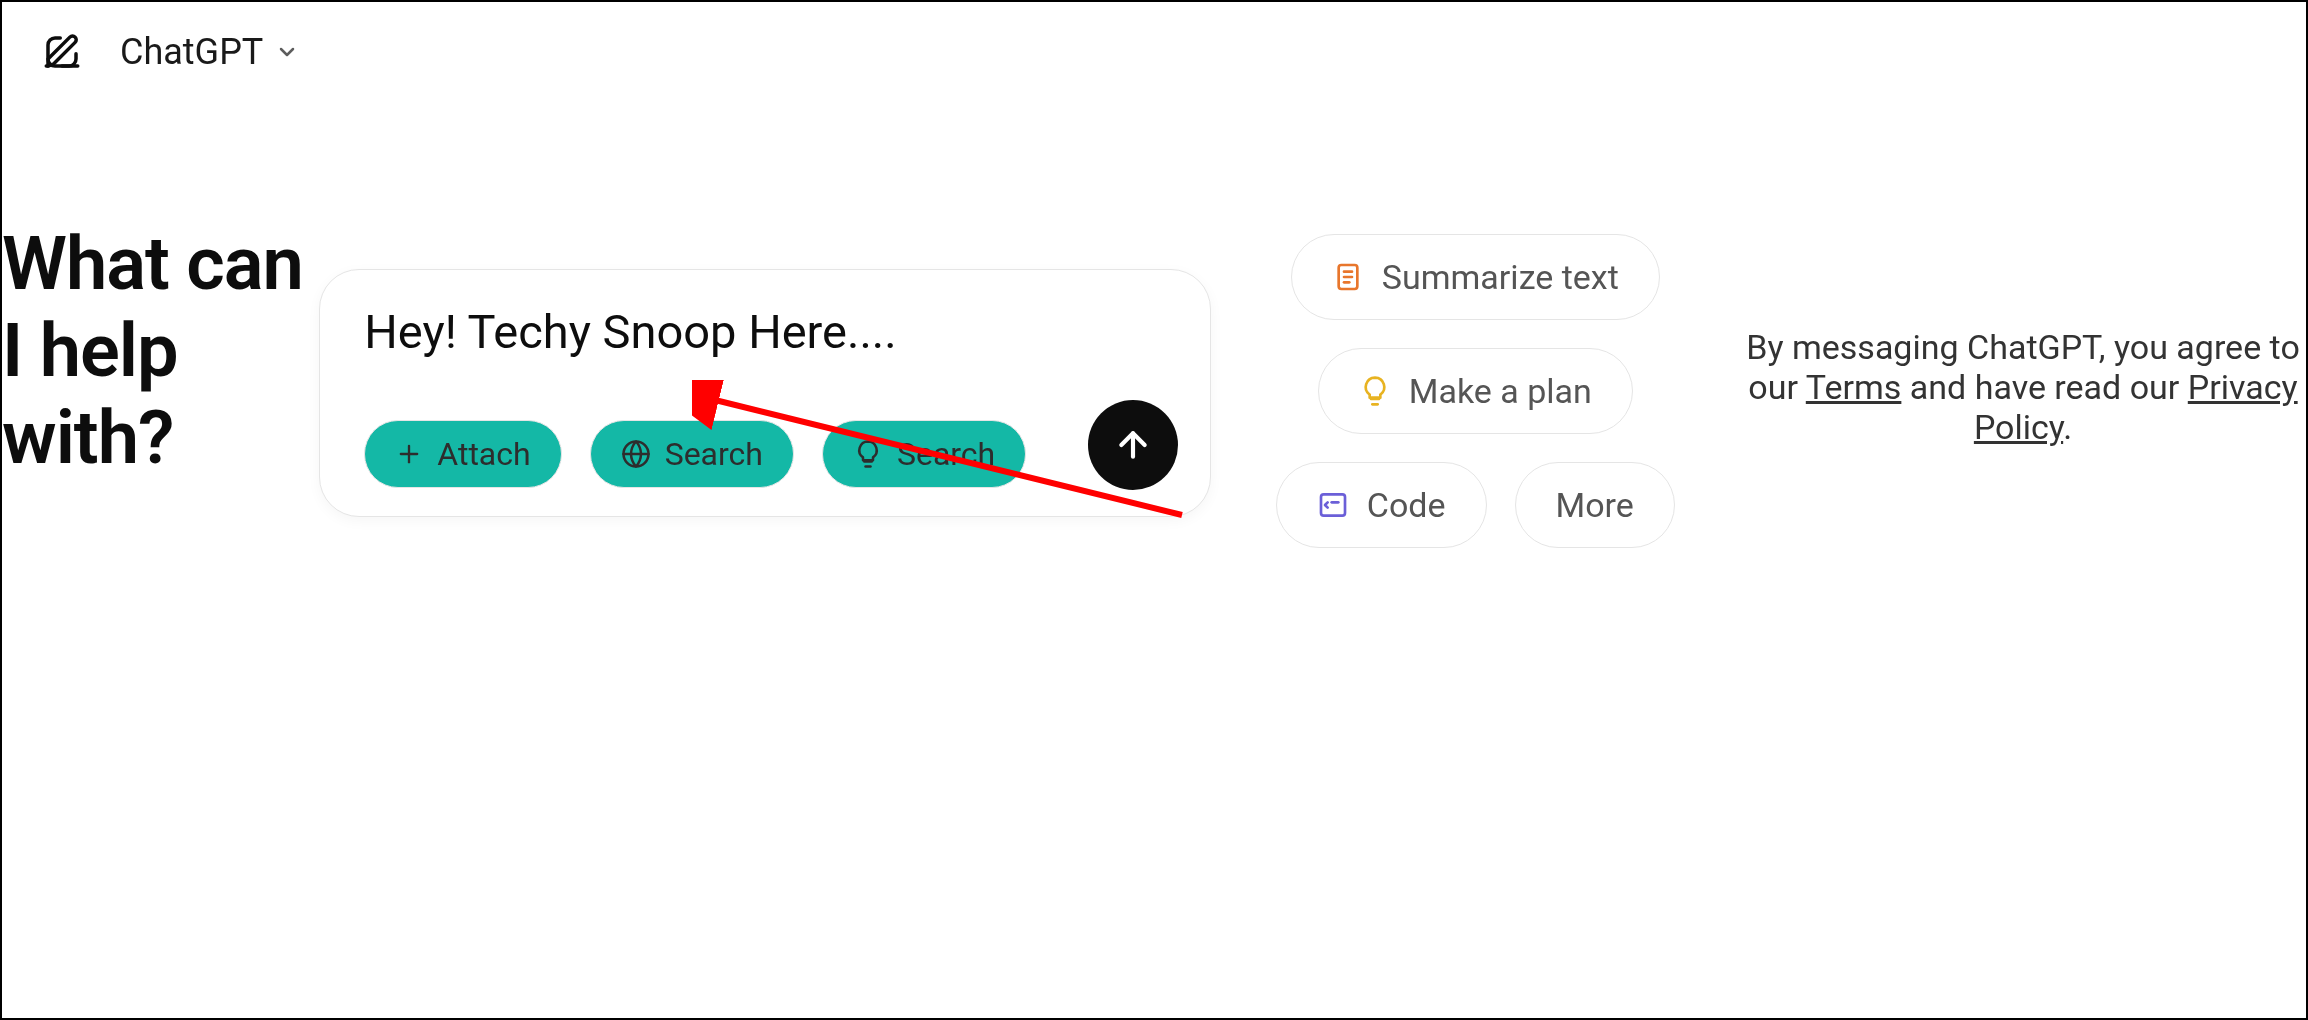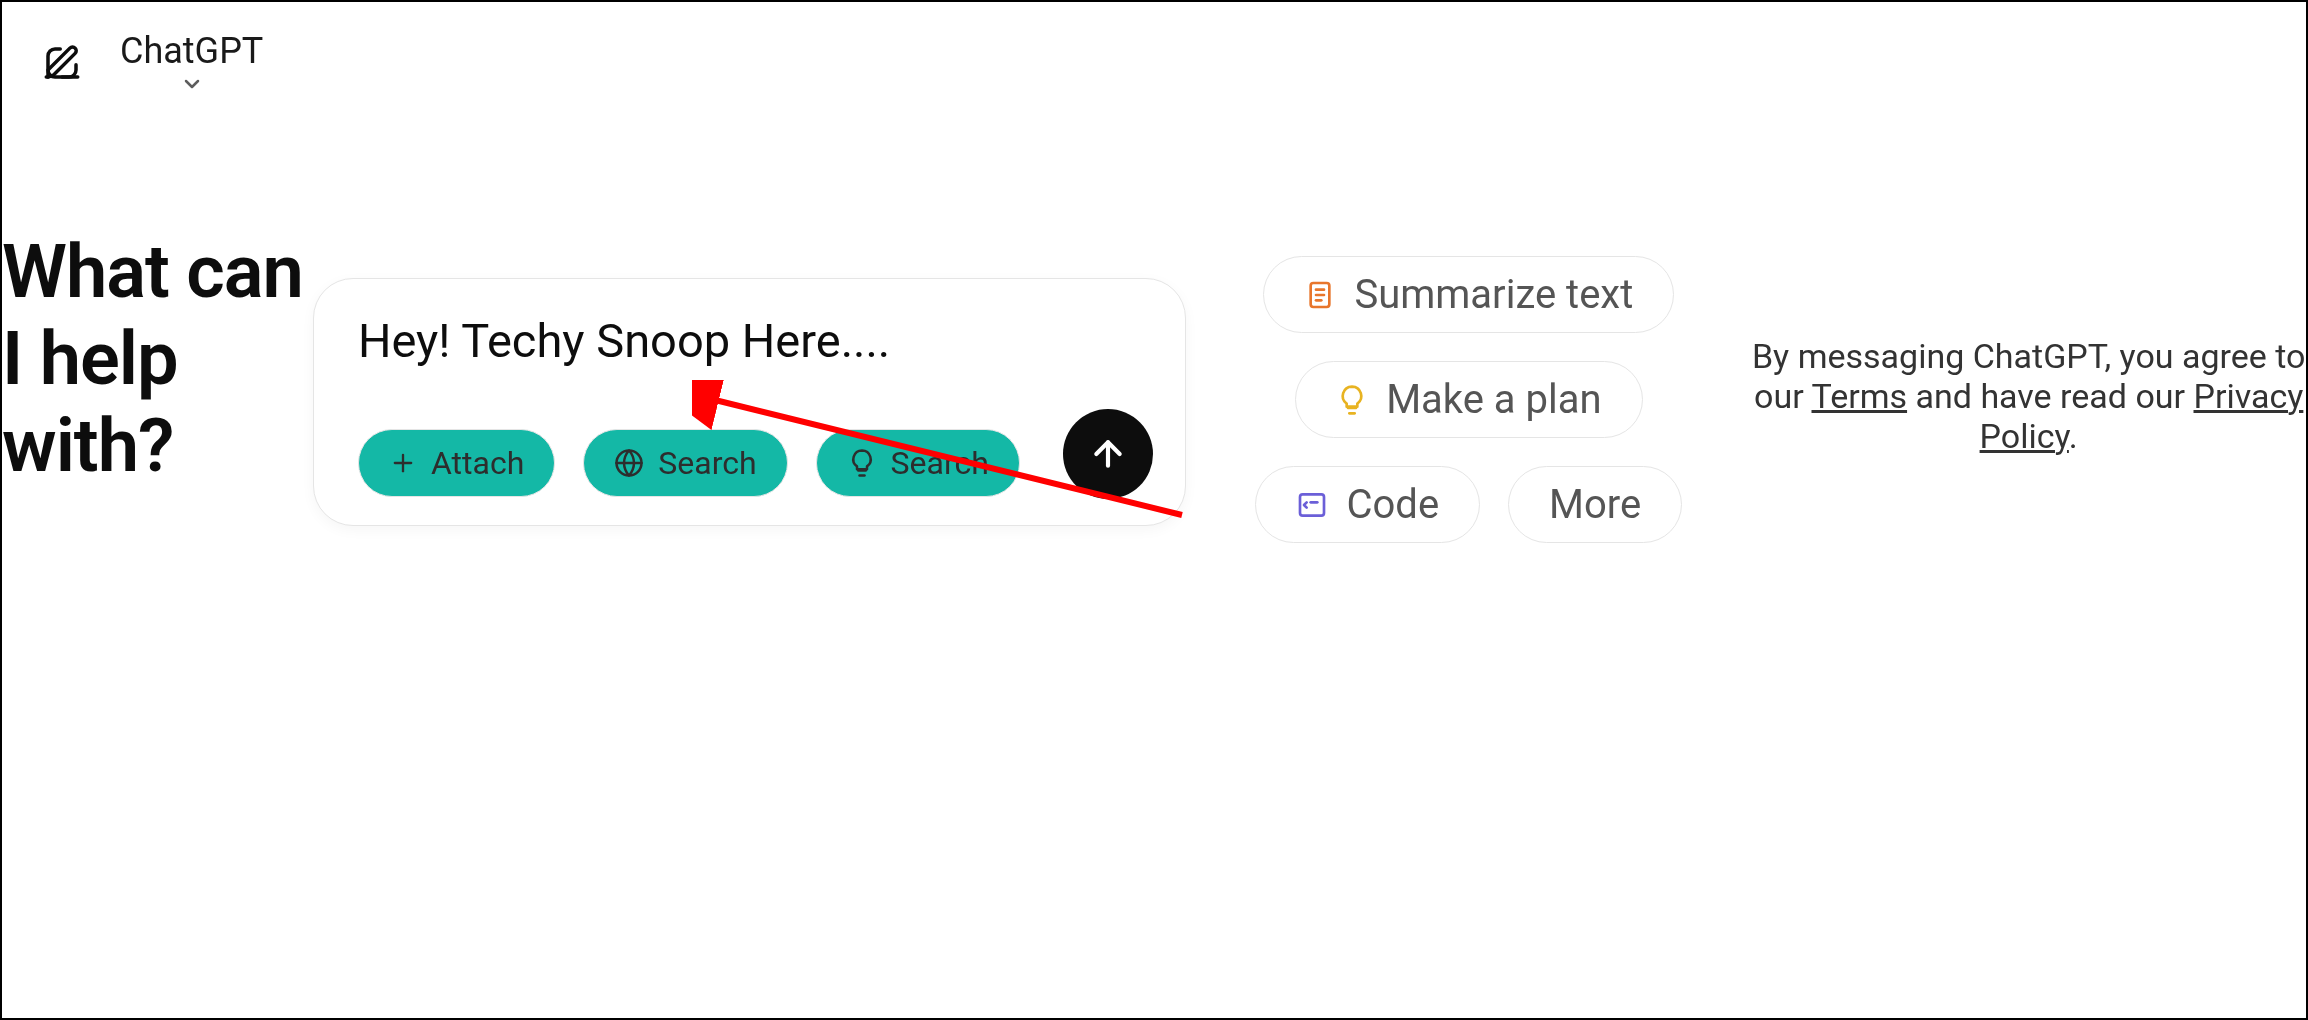--- a/index.html
+++ b/index.html
@@ -24,23 +24,22 @@
       width: 44px;
       height: 44px;
       display: flex;
       align-items: center;
       justify-content: center;
       cursor: pointer;
     }
     .model-selector {
       display: flex;
       align-items: center;
-      gap: 0;
-      cursor: pointer;
-      flex-direction: column;
+      gap: 12px;
+      cursor: pointer;
     }
     .model-name {
       font-size: 36px;
       font-weight: 400;
       color: #1a1a1a;
     }
     .chevron {
       color: #444;
     }
 
@@ -124,25 +123,25 @@
       display: flex;
       gap: 28px;
       margin-top: 82px;
       flex-wrap: wrap;
       justify-content: center;
     }
     .suggest-chip {
       display: flex;
       align-items: center;
       gap: 18px;
-      padding: 14px 40px;
+      padding: 22px 40px;
       border: 1px solid #e5e5e5;
       border-radius: 999px;
       cursor: pointer;
-      font-size: 40px;
+      font-size: 34px;
       color: #555;
       background: #fff;
     }
 
     
     .footer {
       margin-top: 74px;
       font-size: 34px;
       color: #333;
       text-align: center;

